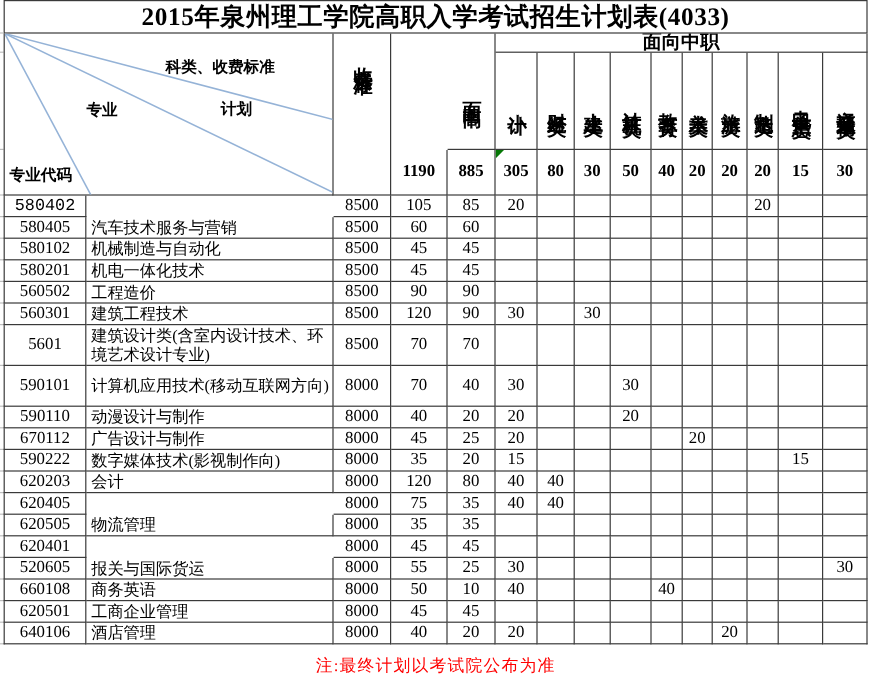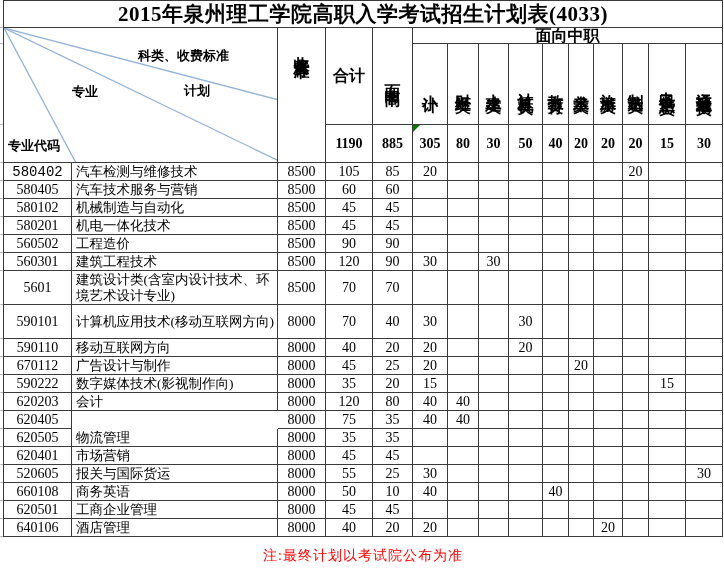--- a/index.html
+++ b/index.html
@@ -59,21 +59,20 @@
       <span class="dlabel lab-kelei">科类、收费标准</span>
       <span class="dlabel lab-zhuanye">专业</span>
       <span class="dlabel lab-jihua">计划</span>
       <span class="dlabel lab-daima">专业代码</span>
     </div>
 
     <div class="tc fee-hdr hdr">
       <span class="vtext">收费标准</span>
     </div>
 
-    <div class="tc heji hdr">合计</div>
 
     <div class="tc gaozhong hdr">
       <span class="vtext">面向高中</span>
     </div>
 
     <div class="tc zhongzhi hdr">面向中职</div>
 
     <div class="tc t-total num bold">1190</div>
     <div class="tc t-hs num bold">885</div>
 
@@ -136,21 +135,20 @@
       <div class="tc num bold rel" style="grid-area: 4 / 8;">80</div>
       <div class="tc num bold rel" style="grid-area: 4 / 9;">30</div>
       <div class="tc num bold rel" style="grid-area: 4 / 10;">50</div>
       <div class="tc num bold rel" style="grid-area: 4 / 11;">40</div>
       <div class="tc num bold rel" style="grid-area: 4 / 12;">20</div>
       <div class="tc num bold rel" style="grid-area: 4 / 13;">20</div>
       <div class="tc num bold rel" style="grid-area: 4 / 14;">20</div>
       <div class="tc num bold rel" style="grid-area: 4 / 15;">15</div>
       <div class="tc num bold rel" style="grid-area: 4 / 16;">30</div>
       <div class="tc num bl" style="grid-area: 5 / 2; font-family: Liberation Mono, monospace;">580402</div>
-      <div class="tc name" style="grid-area: 5 / 3;">汽车检测与维修技术</div>
       <div class="tc num" style="grid-area: 5 / 4;">8500</div>
       <div class="tc num" style="grid-area: 5 / 5;">105</div>
       <div class="tc num" style="grid-area: 5 / 6;">85</div>
       <div class="tc num" style="grid-area: 5 / 7;">20</div>
       <div class="tc num" style="grid-area: 5 / 8;"></div>
       <div class="tc num" style="grid-area: 5 / 9;"></div>
       <div class="tc num" style="grid-area: 5 / 10;"></div>
       <div class="tc num" style="grid-area: 5 / 11;"></div>
       <div class="tc num" style="grid-area: 5 / 12;"></div>
       <div class="tc num" style="grid-area: 5 / 13;"></div>
@@ -256,21 +254,21 @@
       <div class="tc num" style="grid-area: 12 / 8;"></div>
       <div class="tc num" style="grid-area: 12 / 9;"></div>
       <div class="tc num" style="grid-area: 12 / 10;">30</div>
       <div class="tc num" style="grid-area: 12 / 11;"></div>
       <div class="tc num" style="grid-area: 12 / 12;"></div>
       <div class="tc num" style="grid-area: 12 / 13;"></div>
       <div class="tc num" style="grid-area: 12 / 14;"></div>
       <div class="tc num" style="grid-area: 12 / 15;"></div>
       <div class="tc num" style="grid-area: 12 / 16;"></div>
       <div class="tc num bl" style="grid-area: 13 / 2;">590110</div>
-      <div class="tc name" style="grid-area: 13 / 3;">移动互联网方向</div>
+      <div class="tc name" style="grid-area: 13 / 3;">动漫设计与制作</div>
       <div class="tc num" style="grid-area: 13 / 4;">8000</div>
       <div class="tc num" style="grid-area: 13 / 5;">40</div>
       <div class="tc num" style="grid-area: 13 / 6;">20</div>
       <div class="tc num" style="grid-area: 13 / 7;">20</div>
       <div class="tc num" style="grid-area: 13 / 8;"></div>
       <div class="tc num" style="grid-area: 13 / 9;"></div>
       <div class="tc num" style="grid-area: 13 / 10;">20</div>
       <div class="tc num" style="grid-area: 13 / 11;"></div>
       <div class="tc num" style="grid-area: 13 / 12;"></div>
       <div class="tc num" style="grid-area: 13 / 13;"></div>
@@ -345,21 +343,20 @@
       <div class="tc num" style="grid-area: 18 / 8;"></div>
       <div class="tc num" style="grid-area: 18 / 9;"></div>
       <div class="tc num" style="grid-area: 18 / 10;"></div>
       <div class="tc num" style="grid-area: 18 / 11;"></div>
       <div class="tc num" style="grid-area: 18 / 12;"></div>
       <div class="tc num" style="grid-area: 18 / 13;"></div>
       <div class="tc num" style="grid-area: 18 / 14;"></div>
       <div class="tc num" style="grid-area: 18 / 15;"></div>
       <div class="tc num" style="grid-area: 18 / 16;"></div>
       <div class="tc num bl" style="grid-area: 19 / 2;">620401</div>
-      <div class="tc name" style="grid-area: 19 / 3;">市场营销</div>
       <div class="tc num" style="grid-area: 19 / 4;">8000</div>
       <div class="tc num" style="grid-area: 19 / 5;">45</div>
       <div class="tc num" style="grid-area: 19 / 6;">45</div>
       <div class="tc num" style="grid-area: 19 / 7;"></div>
       <div class="tc num" style="grid-area: 19 / 8;"></div>
       <div class="tc num" style="grid-area: 19 / 9;"></div>
       <div class="tc num" style="grid-area: 19 / 10;"></div>
       <div class="tc num" style="grid-area: 19 / 11;"></div>
       <div class="tc num" style="grid-area: 19 / 12;"></div>
       <div class="tc num" style="grid-area: 19 / 13;"></div>

